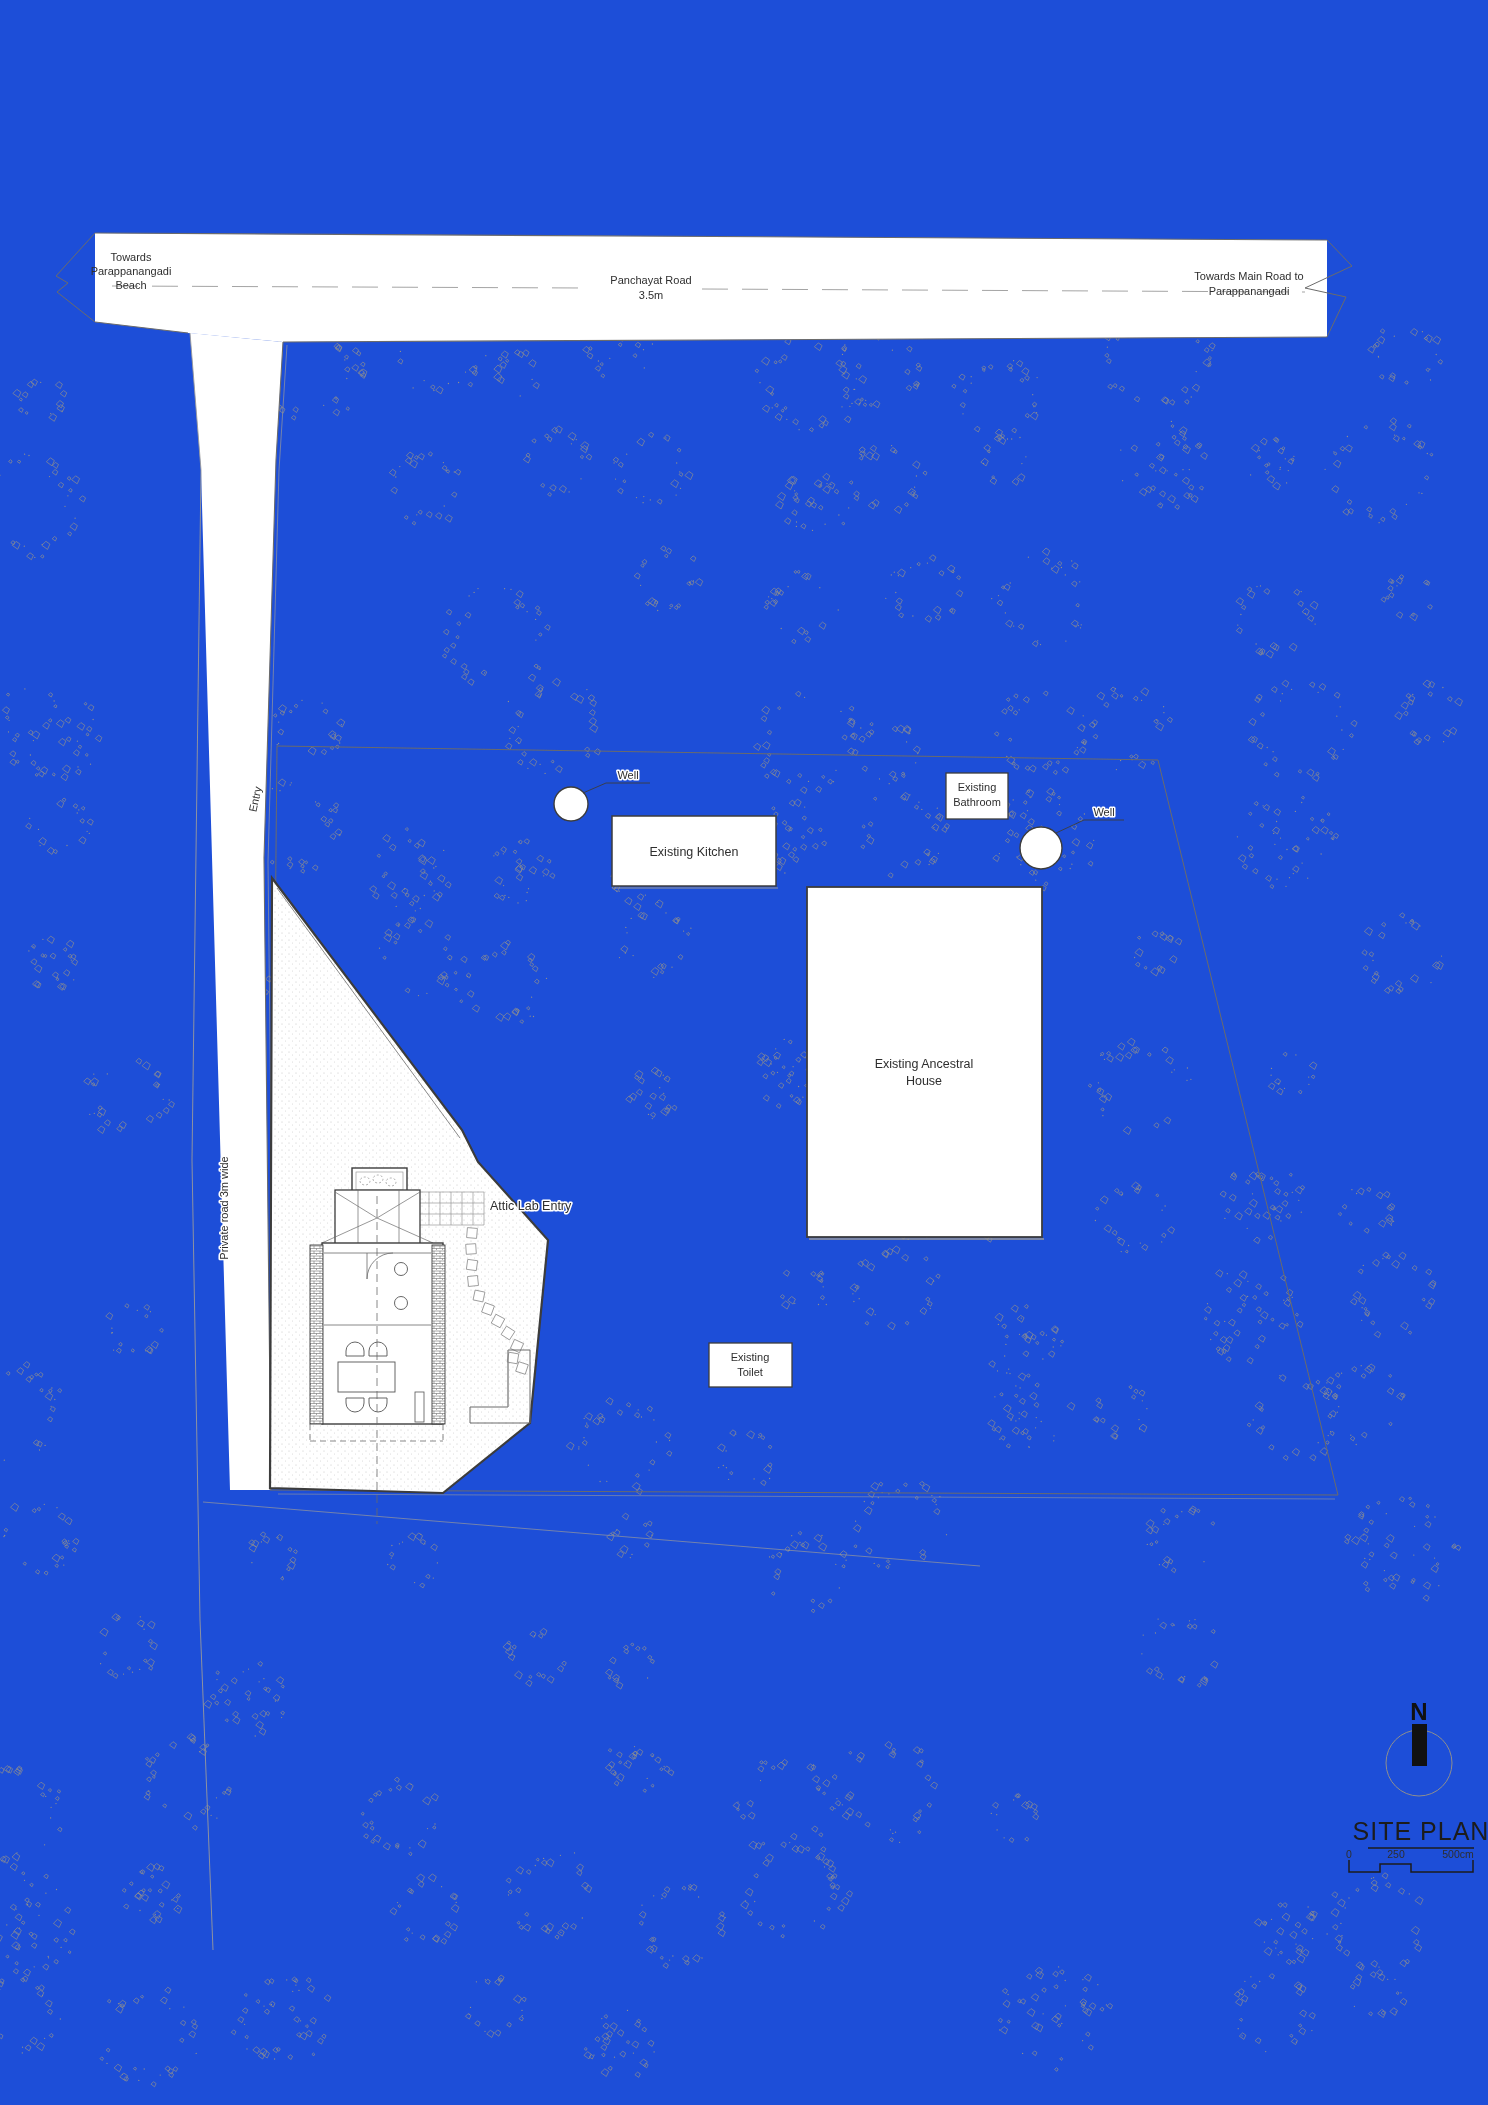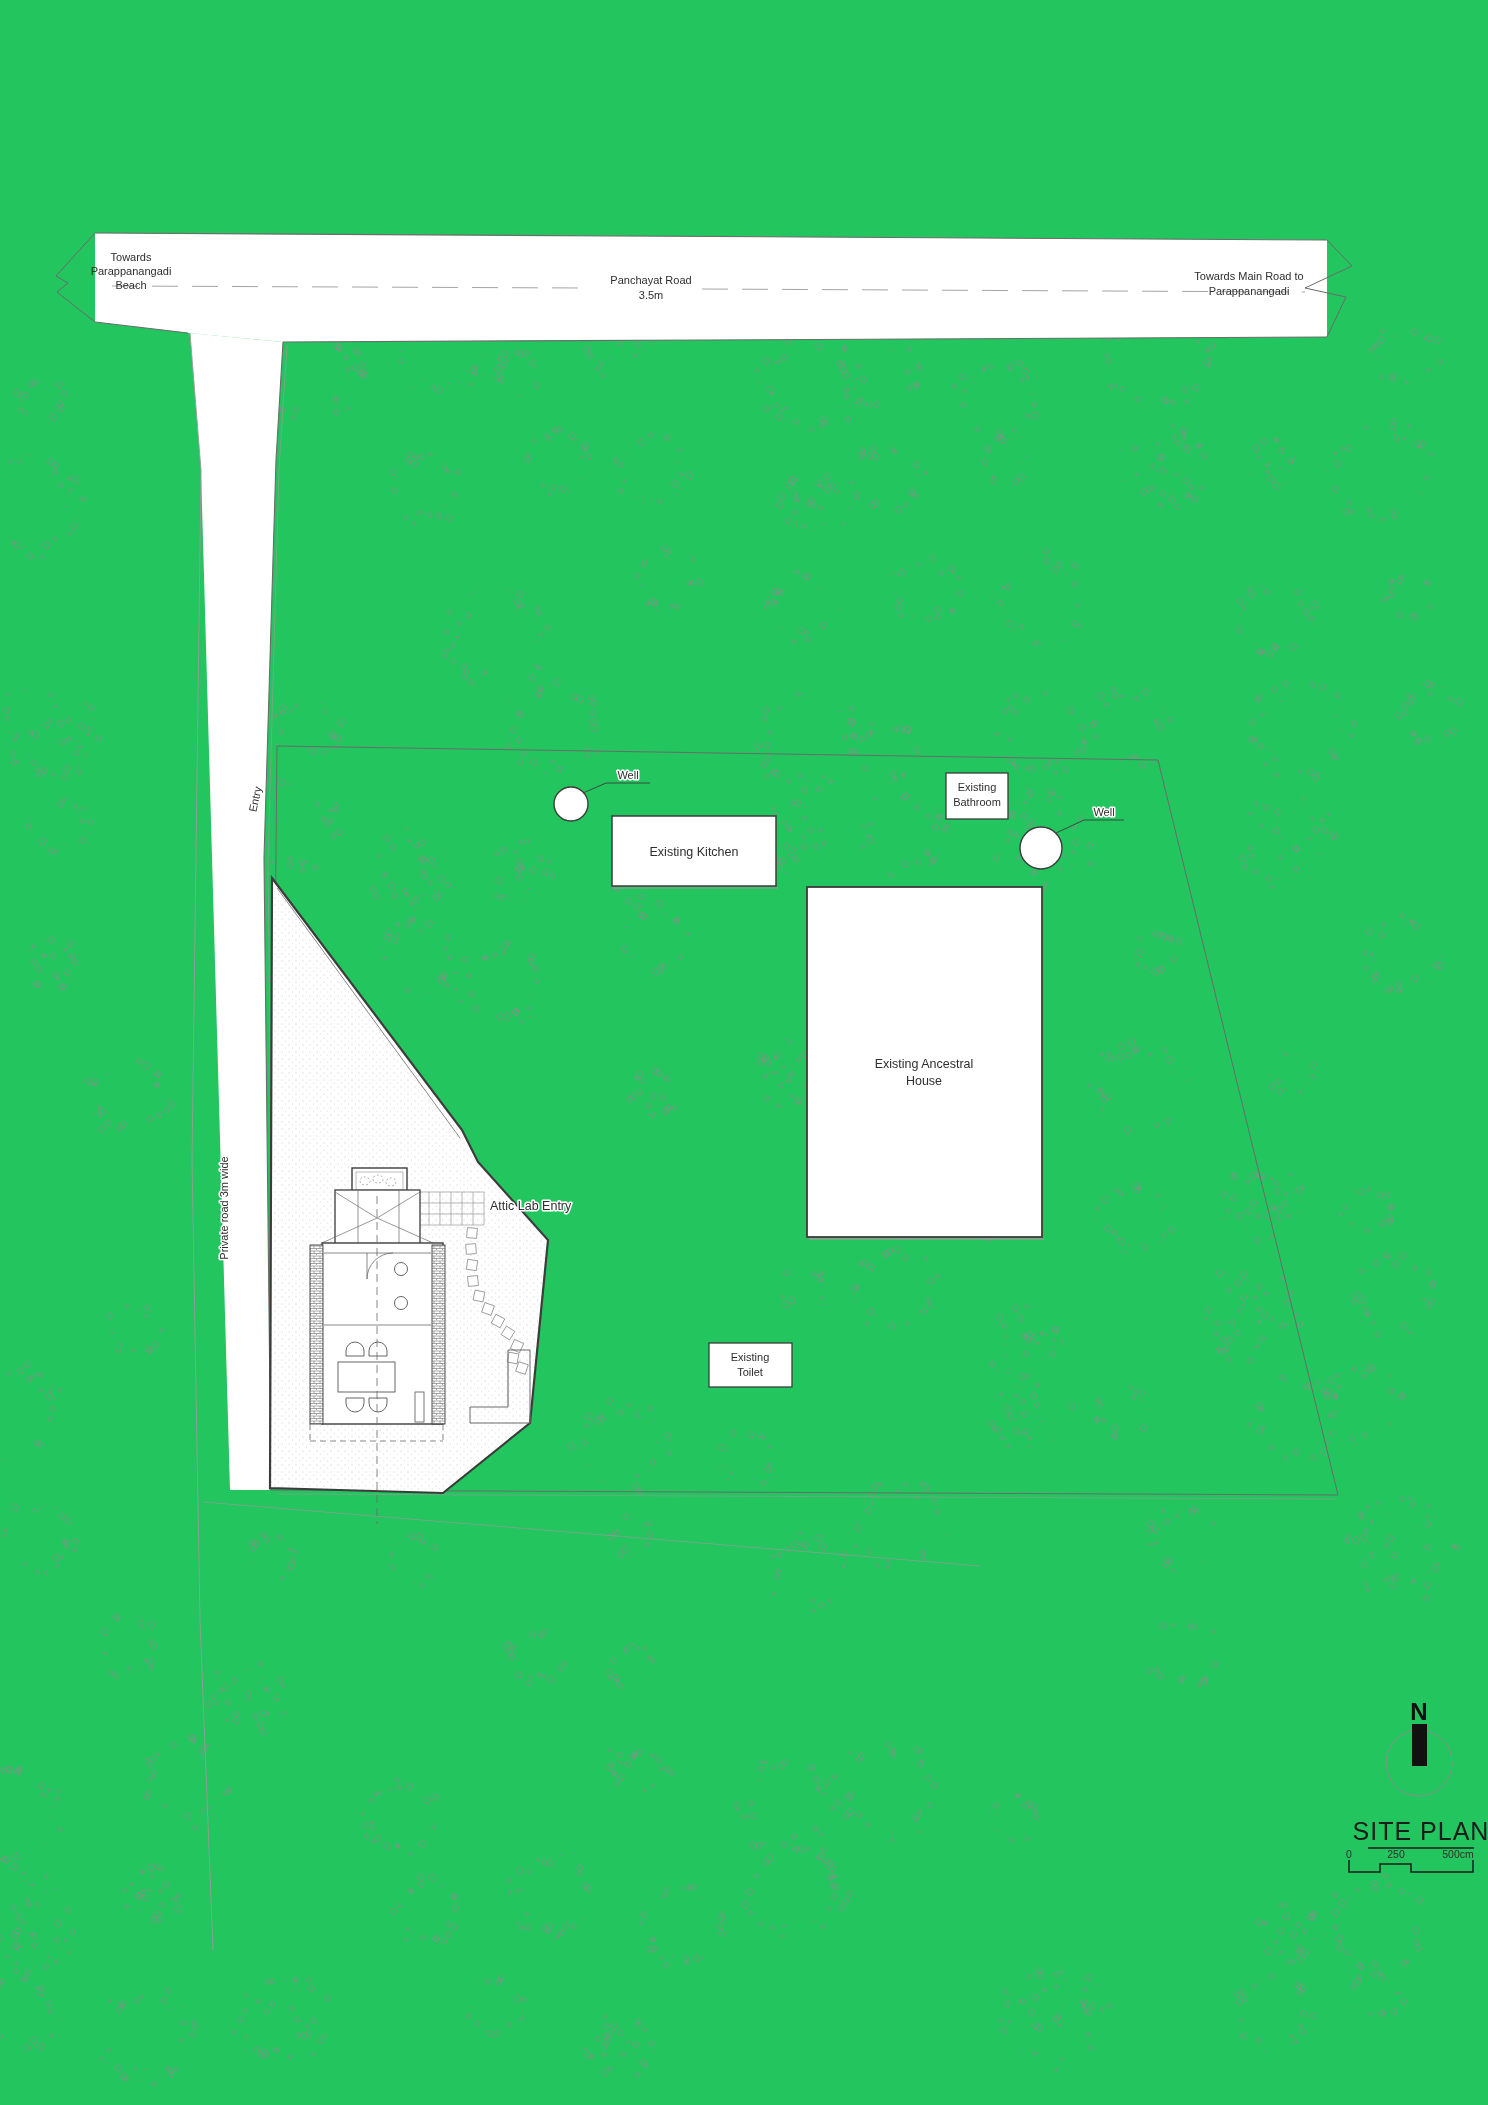--- a/index.html
+++ b/index.html
@@ -1,16 +1,16 @@
 <!DOCTYPE html>
 <html><head>
 <meta charset="utf-8">
 <style>
   html,body{margin:0;padding:0;background:#ffffff;}
-  .canvas{position:relative;width:1488px;height:2105px;background:#22c55e;overflow:hidden;}
+  .canvas{position:relative;width:1488px;height:2105px;background:#1d4ed8;overflow:hidden;}
   svg{display:block;}
   text{font-family:"Liberation Sans", sans-serif;fill:#2e2e2e;}
   .lbl{paint-order:stroke;stroke:#ffffff;stroke-width:3px;stroke-linejoin:round;}
   .lbl-sm{font-size:11px;}
   .lbl-md{font-size:12.5px;}
   .title{font-size:25px;letter-spacing:1px;fill:#1c1c1c;}
   .north{font-size:24px;font-weight:bold;fill:#111;}
   .scale-num{font-size:10.5px;}
   .ink{stroke:#3c3c3c;fill:none;}
   .thin{stroke:#6b6b6b;fill:none;}

